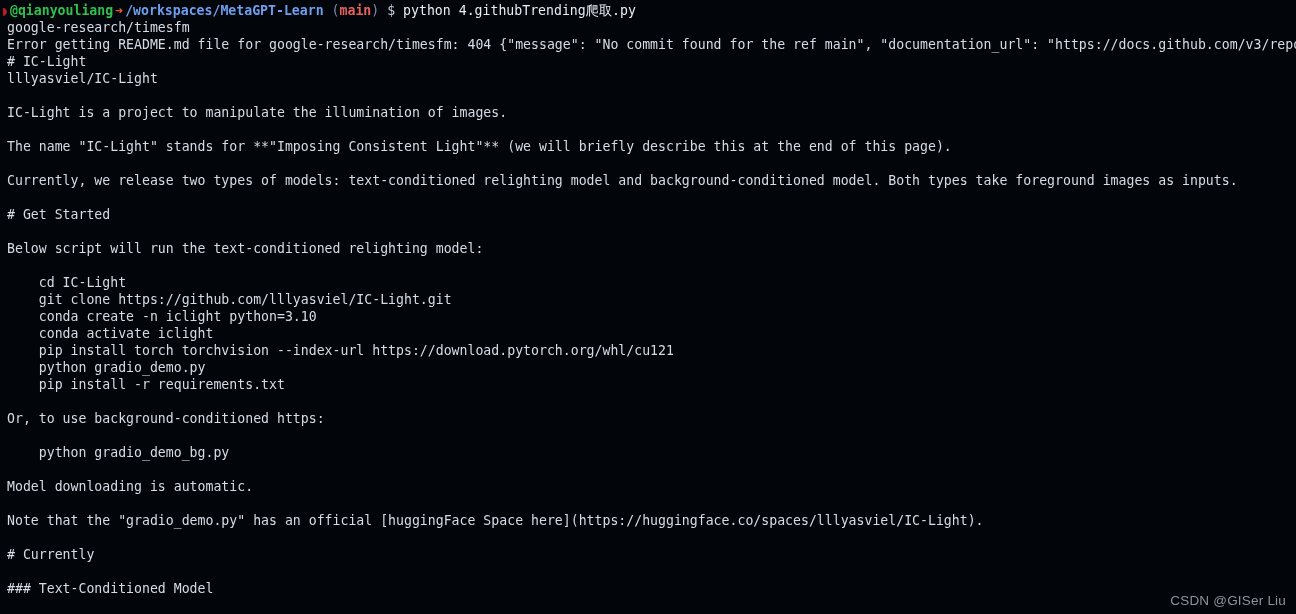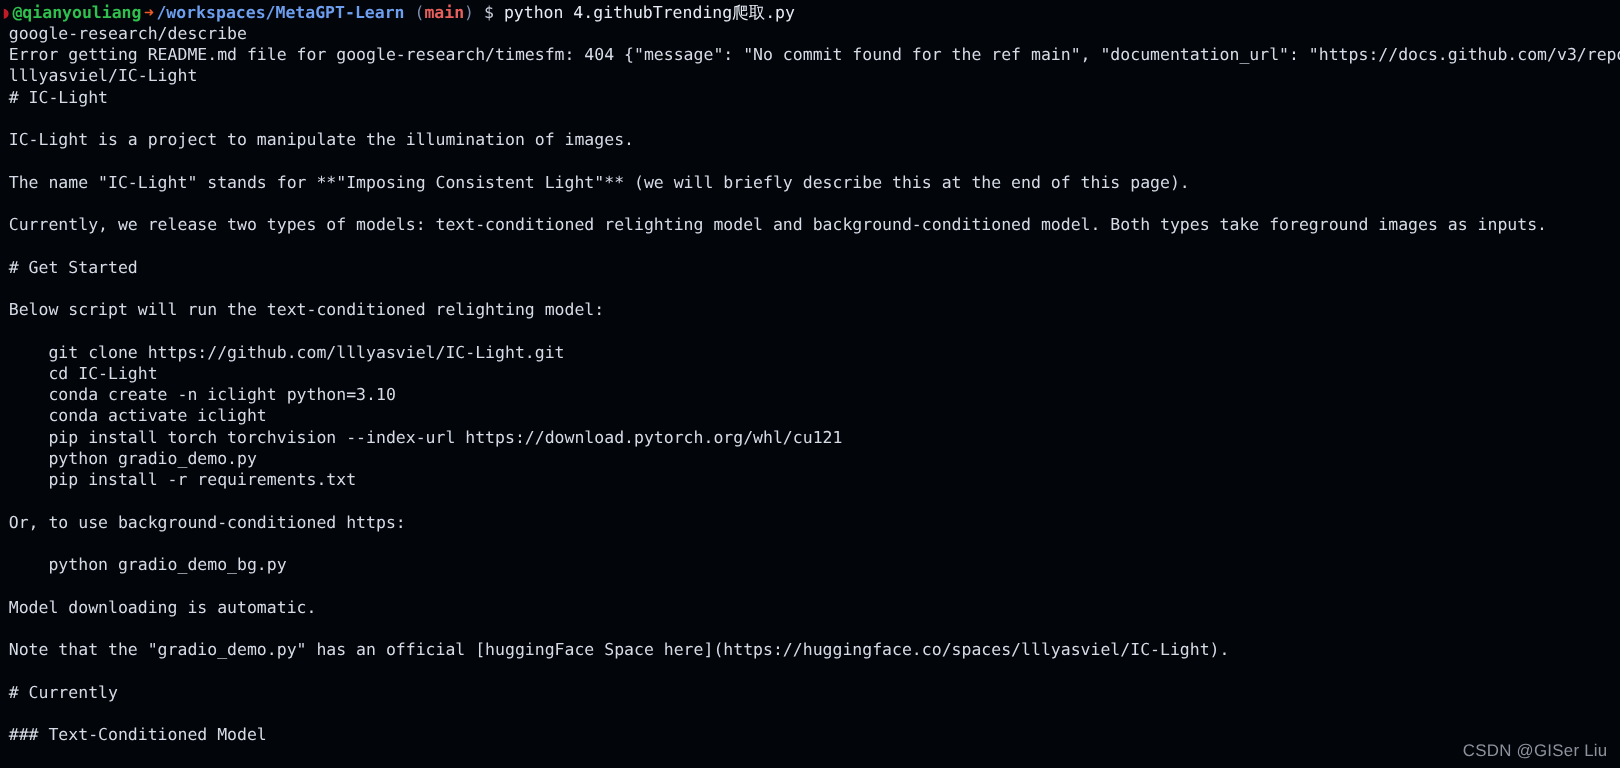--- a/index.html
+++ b/index.html
@@ -78,37 +78,37 @@
   }
 </style>
 </head>
 <body>
 
 <div id="terminal">
 
   <div class="term-line"><span class="prompt-bullet">◗</span><span class="prompt-user">@qianyouliang</span><span class="prompt-arrow">➜</span><span class="prompt-path">/workspaces/MetaGPT-Learn</span><span class="prompt-dollar"> </span><span class="prompt-branch-paren">(</span><span class="prompt-branch">main</span><span class="prompt-branch-paren">)</span><span class="prompt-dollar"> </span><span class="prompt-dollar">$</span><span class="prompt-cmd"> </span><span class="prompt-cmd cmd-text">python 4.githubTrending<span class="cjk">爬取</span>.py</span></div>
 
   <div id="output">
-      <div class="term-line">google-research/describe</div>
+      <div class="term-line">google-research/timesfm</div>
       <div class="term-line">Error getting README.md file for google-research/timesfm: 404 {"message": "No commit found for the ref main", "documentation_url": "https://docs.github.com/v3/repos/contents/"}</div>
+      <div class="term-line"># IC-Light</div>
       <div class="term-line">lllyasviel/IC-Light</div>
-      <div class="term-line"># IC-Light</div>
       <div class="term-line blank">&nbsp;</div>
       <div class="term-line">IC-Light is a project to manipulate the illumination of images.</div>
       <div class="term-line blank">&nbsp;</div>
       <div class="term-line">The name "IC-Light" stands for **"Imposing Consistent Light"** (we will briefly describe this at the end of this page).</div>
       <div class="term-line blank">&nbsp;</div>
       <div class="term-line">Currently, we release two types of models: text-conditioned relighting model and background-conditioned model. Both types take foreground images as inputs.</div>
       <div class="term-line blank">&nbsp;</div>
       <div class="term-line"># Get Started</div>
       <div class="term-line blank">&nbsp;</div>
       <div class="term-line">Below script will run the text-conditioned relighting model:</div>
       <div class="term-line blank">&nbsp;</div>
+      <div class="term-line">    cd IC-Light</div>
       <div class="term-line">    git clone https://github.com/lllyasviel/IC-Light.git</div>
-      <div class="term-line">    cd IC-Light</div>
       <div class="term-line">    conda create -n iclight python=3.10</div>
       <div class="term-line">    conda activate iclight</div>
       <div class="term-line">    pip install torch torchvision --index-url https://download.pytorch.org/whl/cu121</div>
       <div class="term-line">    python gradio_demo.py</div>
       <div class="term-line">    pip install -r requirements.txt</div>
       <div class="term-line blank">&nbsp;</div>
       <div class="term-line">Or, to use background-conditioned https:</div>
       <div class="term-line blank">&nbsp;</div>
       <div class="term-line">    python gradio_demo_bg.py</div>
       <div class="term-line blank">&nbsp;</div>

